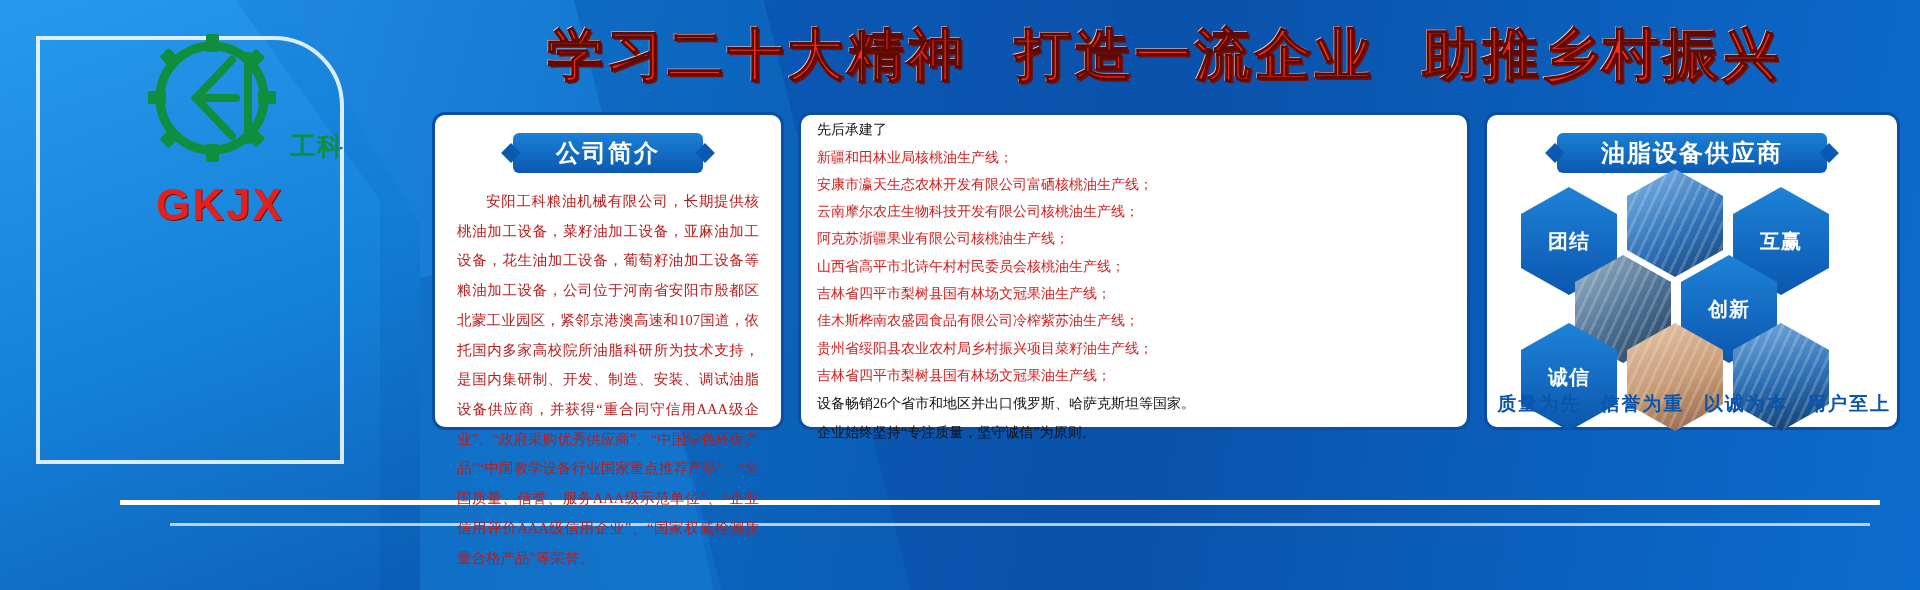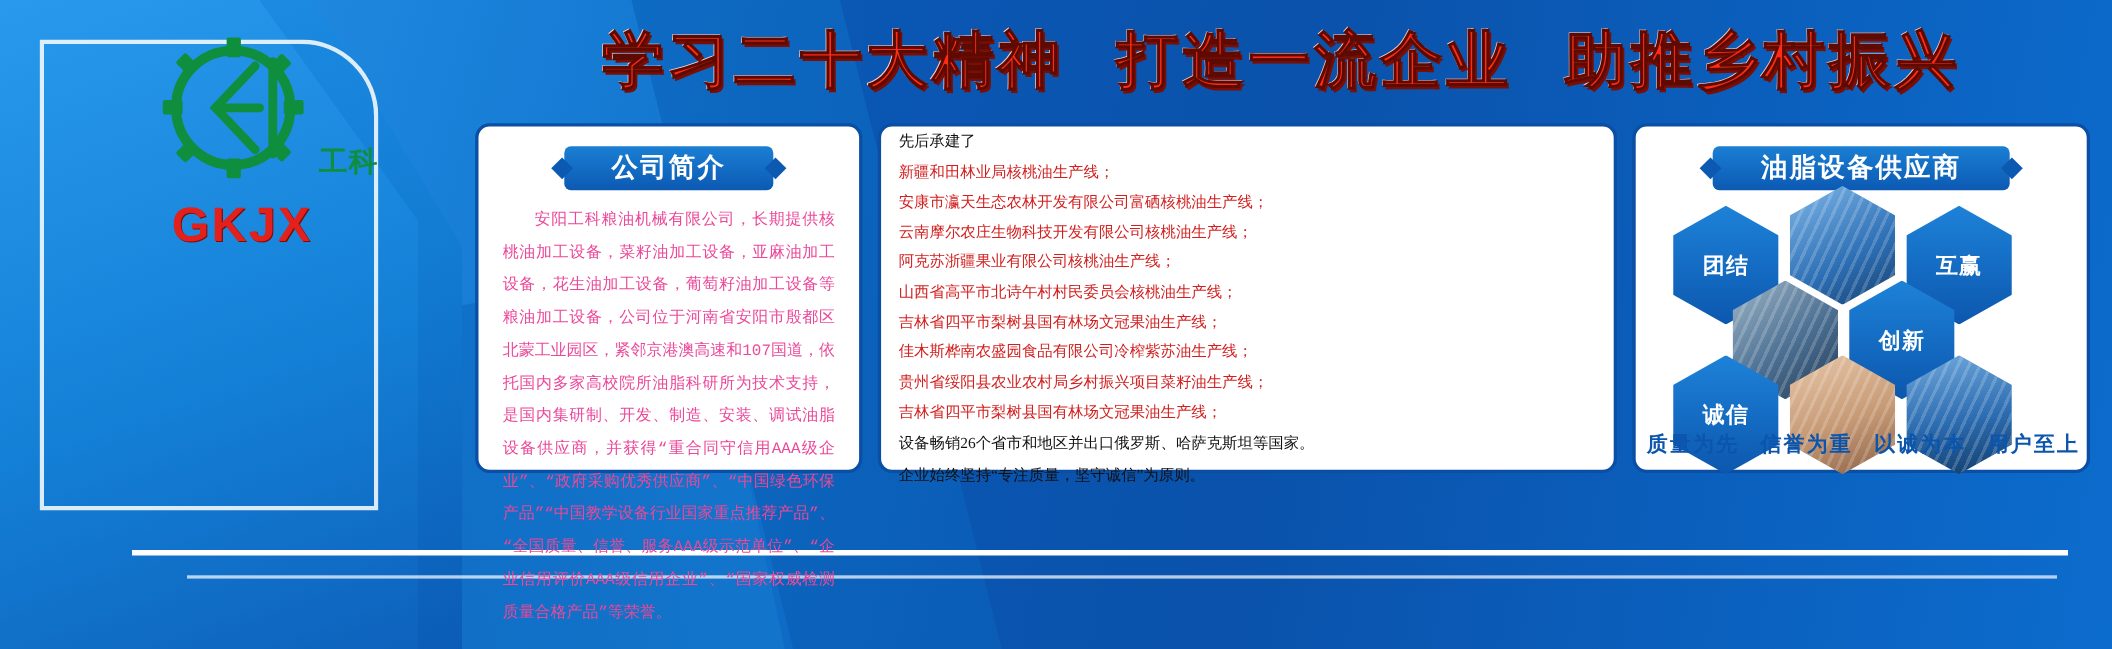--- a/index.html
+++ b/index.html
@@ -166,24 +166,24 @@
     transform: rotate(45deg);
   }
   .panel-title::before { left: -9px; }
   .panel-title::after { right: -9px; }
   .panel.p3 .panel-title { width: 270px; }
 
   .body-text {
     padding: 4px 22px 0 22px;
     font-size: 14.5px;
     line-height: 2.05;
-    color: #ec4899;
+    color: #b91c1c;
     text-align: justify;
     text-indent: 2em;
-    font-family: Liberation Mono, monospace;
+    font-family: Liberation Serif, serif;
   }
   .ach-intro {
     padding: 2px 16px 0 16px;
     font-size: 14px;
     color: #111111;
     font-family: "Liberation Serif", serif;
     line-height: 1.9;
   }
   .ach-list {
     padding: 0 16px;

